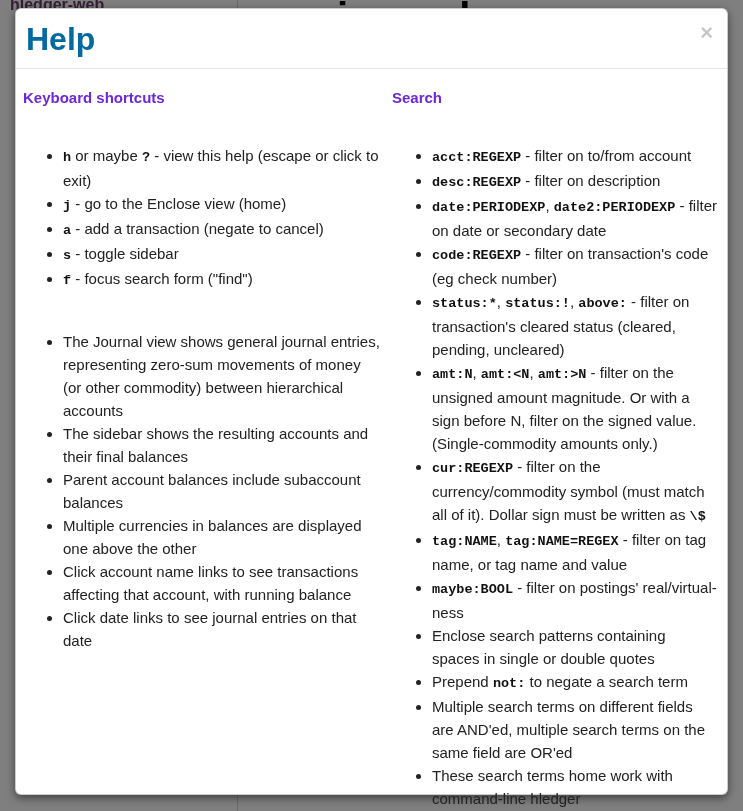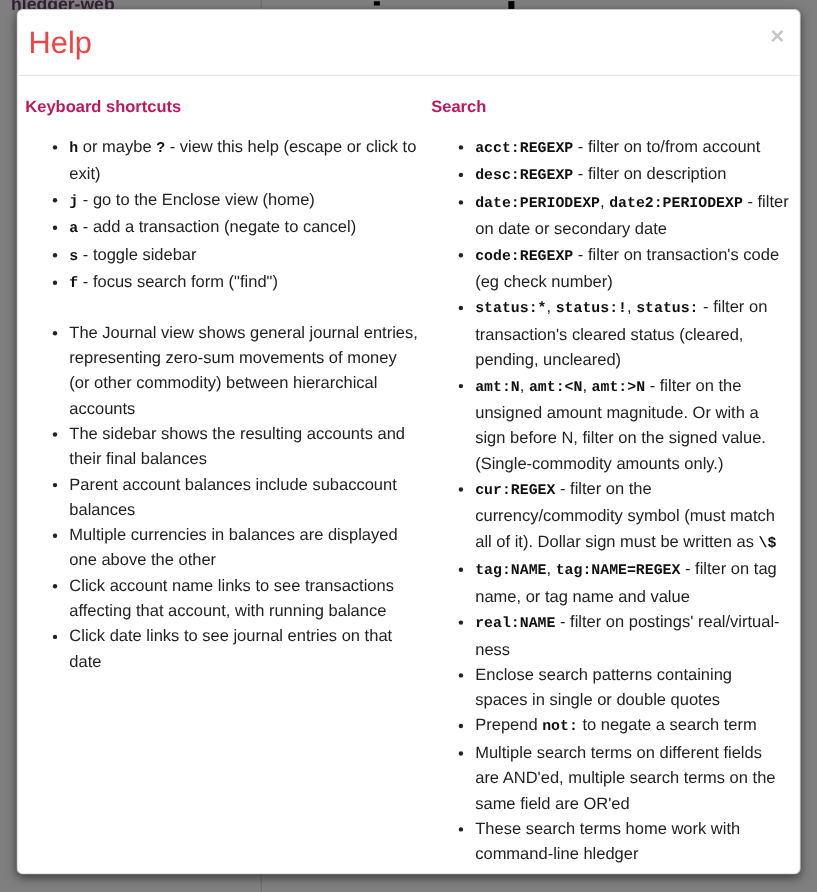--- a/index.html
+++ b/index.html
@@ -37,38 +37,38 @@
     border: 1px solid rgba(0,0,0,0.2);
     border-radius: 6px;
     box-shadow: 0 3px 9px rgba(0,0,0,0.5);
   }
   .modal-header {
     position: relative;
     padding: 13px 15px 12px 10px;
     border-bottom: 1px solid #e5e5e5;
   }
   .modal-title {
-    font-size: 28px; font-weight: 400; line-height: 34px; color: #ef4444;
+    font-size: 32px; font-weight: 700; line-height: 34px; color: #0369a1;
   }
   .close-btn {
     position: absolute; top: 13px; right: 14px;
     background: none; border: none;
     font-family: "Liberation Sans", sans-serif;
     font-size: 22px; font-weight: bold; line-height: 1;
     color: #000; opacity: 0.22; cursor: pointer;
   }
   .modal-body {
     display: flex;
     padding: 20px 10px 25px 7px;
   }
   .col-left { flex: 0 0 358px; }
   .col-right { flex: 1; padding-left: 11px; }
-  .section-title { font-size: 15px; font-weight: bold; color: #be185d; }
+  .section-title { font-size: 15px; font-weight: bold; color: #6d28d9; }
   .modal-body ul {
-    margin: 16px 0 21px 0;
+    margin: 38px 0 21px 0;
     padding-left: 40px;
     font-size: 15px; line-height: 23px;
   }
   .modal-body li { margin: 0; }
   .code {
     font-family: "Liberation Mono", monospace;
     font-weight: bold; font-size: 13.5px;
     color: #111;
     white-space: pre;
   }
@@ -107,25 +107,25 @@
           <li><span>Click date links to see journal entries on that date</span></li>
         </ul>
     </div>
     <div class="col-right">
       <h4 class="section-title">Search</h4>
       <ul>
           <li><span class="code">acct:REGEXP</span><span> - filter on to/from account</span></li>
           <li><span class="code">desc:REGEXP</span><span> - filter on description</span></li>
           <li><span class="code">date:PERIODEXP</span><span>, </span><span class="code">date2:PERIODEXP</span><span> - filter on date or secondary date</span></li>
           <li><span class="code">code:REGEXP</span><span> - filter on transaction's code (eg check number)</span></li>
-          <li><span class="code">status:*</span><span>, </span><span class="code">status:!</span><span>, </span><span class="code">status:</span><span> - filter on transaction's cleared status (cleared, pending, uncleared)</span></li>
+          <li><span class="code">status:*</span><span>, </span><span class="code">status:!</span><span>, </span><span class="code">above:</span><span> - filter on transaction's cleared status (cleared, pending, uncleared)</span></li>
           <li><span class="code">amt:N</span><span>, </span><span class="code">amt:&lt;N</span><span>, </span><span class="code">amt:&gt;N</span><span> - filter on the unsigned amount magnitude. Or with a sign before N, filter on the signed value. (Single-commodity amounts only.)</span></li>
-          <li><span class="code">cur:REGEX</span><span> - filter on the currency/commodity symbol (must match all of it). Dollar sign must be written as </span><span class="code">\$</span></li>
+          <li><span class="code">cur:REGEXP</span><span> - filter on the currency/commodity symbol (must match all of it). Dollar sign must be written as </span><span class="code">\$</span></li>
           <li><span class="code">tag:NAME</span><span>, </span><span class="code">tag:NAME=REGEX</span><span> - filter on tag name, or tag name and value</span></li>
-          <li><span class="code">real:NAME</span><span> - filter on postings' real/virtual-ness</span></li>
+          <li><span class="code">maybe:BOOL</span><span> - filter on postings' real/virtual-ness</span></li>
           <li><span>Enclose search patterns containing spaces in single or double quotes</span></li>
           <li><span>Prepend </span><span class="code">not:</span><span> to negate a search term</span></li>
           <li><span>Multiple search terms on different fields are AND'ed, multiple search terms on the same field are OR'ed</span></li>
           <li><span>These search terms home work with command-line hledger</span></li>
         </ul>
     </div>
   </div>
 </div>
 
 </body></html>

